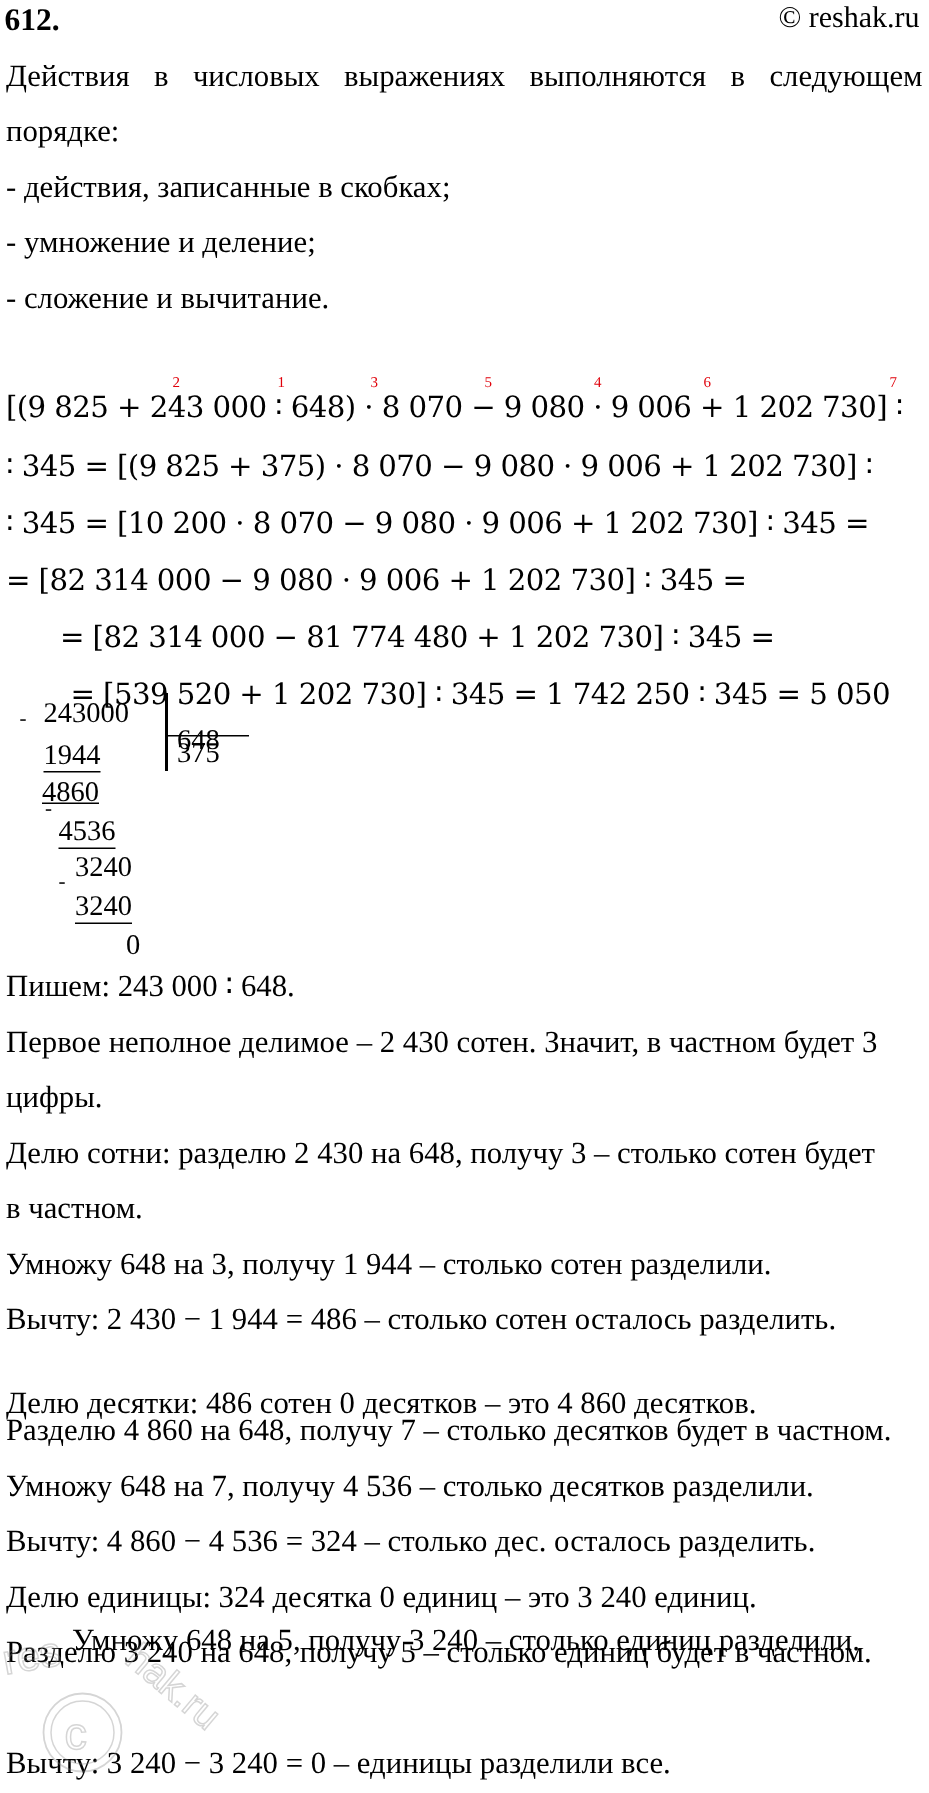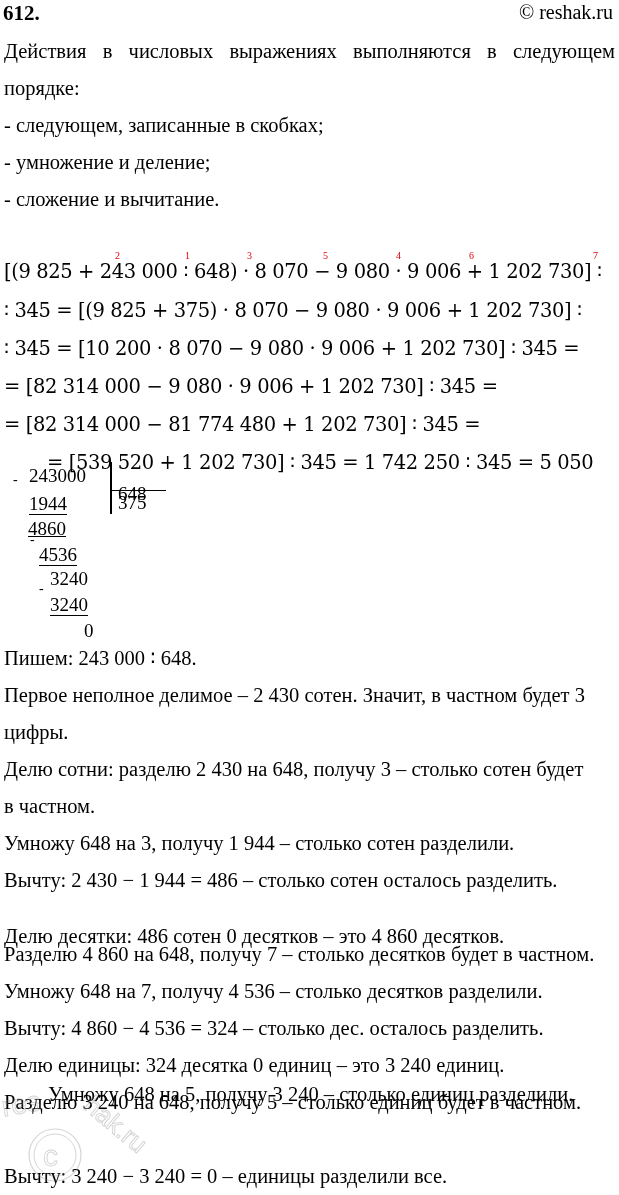--- a/index.html
+++ b/index.html
@@ -22,37 +22,37 @@
   .watermark { position: absolute; left: 0px; top: 1080px; width: 170px; height: 115px; opacity: 0.35; pointer-events: none; }
 </style>
 </head>
 <body>
 
 <div class="header-num">612.</div>
 <div class="header-src">© reshak.ru</div>
 
 <div class="line justify" style="top:39px;">Действия в числовых выражениях выполняются в следующем</div>
 <div class="line" style="top:76px;">порядке:</div>
-<div class="line" style="top:113px;">- следующем, записанные в скобках;</div>
+<div class="line" style="top:113px;">- действия, записанные в скобках;</div>
 <div class="line" style="top:150px;">- умножение и деление;</div>
 <div class="line" style="top:187px;">- сложение и вычитание.</div>
 
 <span class="order-mark" style="left:115px;">2</span>
 <span class="order-mark" style="left:185px;">1</span>
 <span class="order-mark" style="left:247px;">3</span>
 <span class="order-mark" style="left:323px;">5</span>
 <span class="order-mark" style="left:396px;">4</span>
 <span class="order-mark" style="left:469px;">6</span>
 <span class="order-mark" style="left:593px;">7</span>
 
 <div class="line math" style="top:260px;">[(9 825 + 243 000 ∶ 648) · 8 070 − 9 080 · 9 006 + 1 202 730] ∶</div>
 <div class="line math" style="top:299px;">∶ 345 = [(9 825 + 375) · 8 070 − 9 080 · 9 006 + 1 202 730] ∶</div>
 <div class="line math" style="top:337px;">∶ 345 = [10 200 · 8 070 − 9 080 · 9 006 + 1 202 730] ∶ 345 =</div>
 <div class="line math" style="top:375px;">= [82 314 000 − 9 080 · 9 006 + 1 202 730] ∶ 345 =</div>
-<div class="line math" style="top:413px;">= [82 314 000 − 81 774 480 + 1 202 730] ∶ 345 =</div>
+<div class="line math" style="top:413px;margin-left:36px;">= [82 314 000 − 81 774 480 + 1 202 730] ∶ 345 =</div>
 <div class="line math" style="top:451px;margin-left:43px;">= [539 520 + 1 202 730] ∶ 345 = 1 742 250 ∶ 345 = 5 050</div>
 
 <div>
   <span class="minus" style="left:13px; top:472px;">-</span>
   <span class="ld" style="left:29px; top:465px;">243000</span>
   <div class="vbar"></div>
   <span class="ld" style="left:118px; top:483px;">648</span>
   <div class="hbar"></div>
   <span class="ld" style="left:118px; top:492px;">375</span>
 

